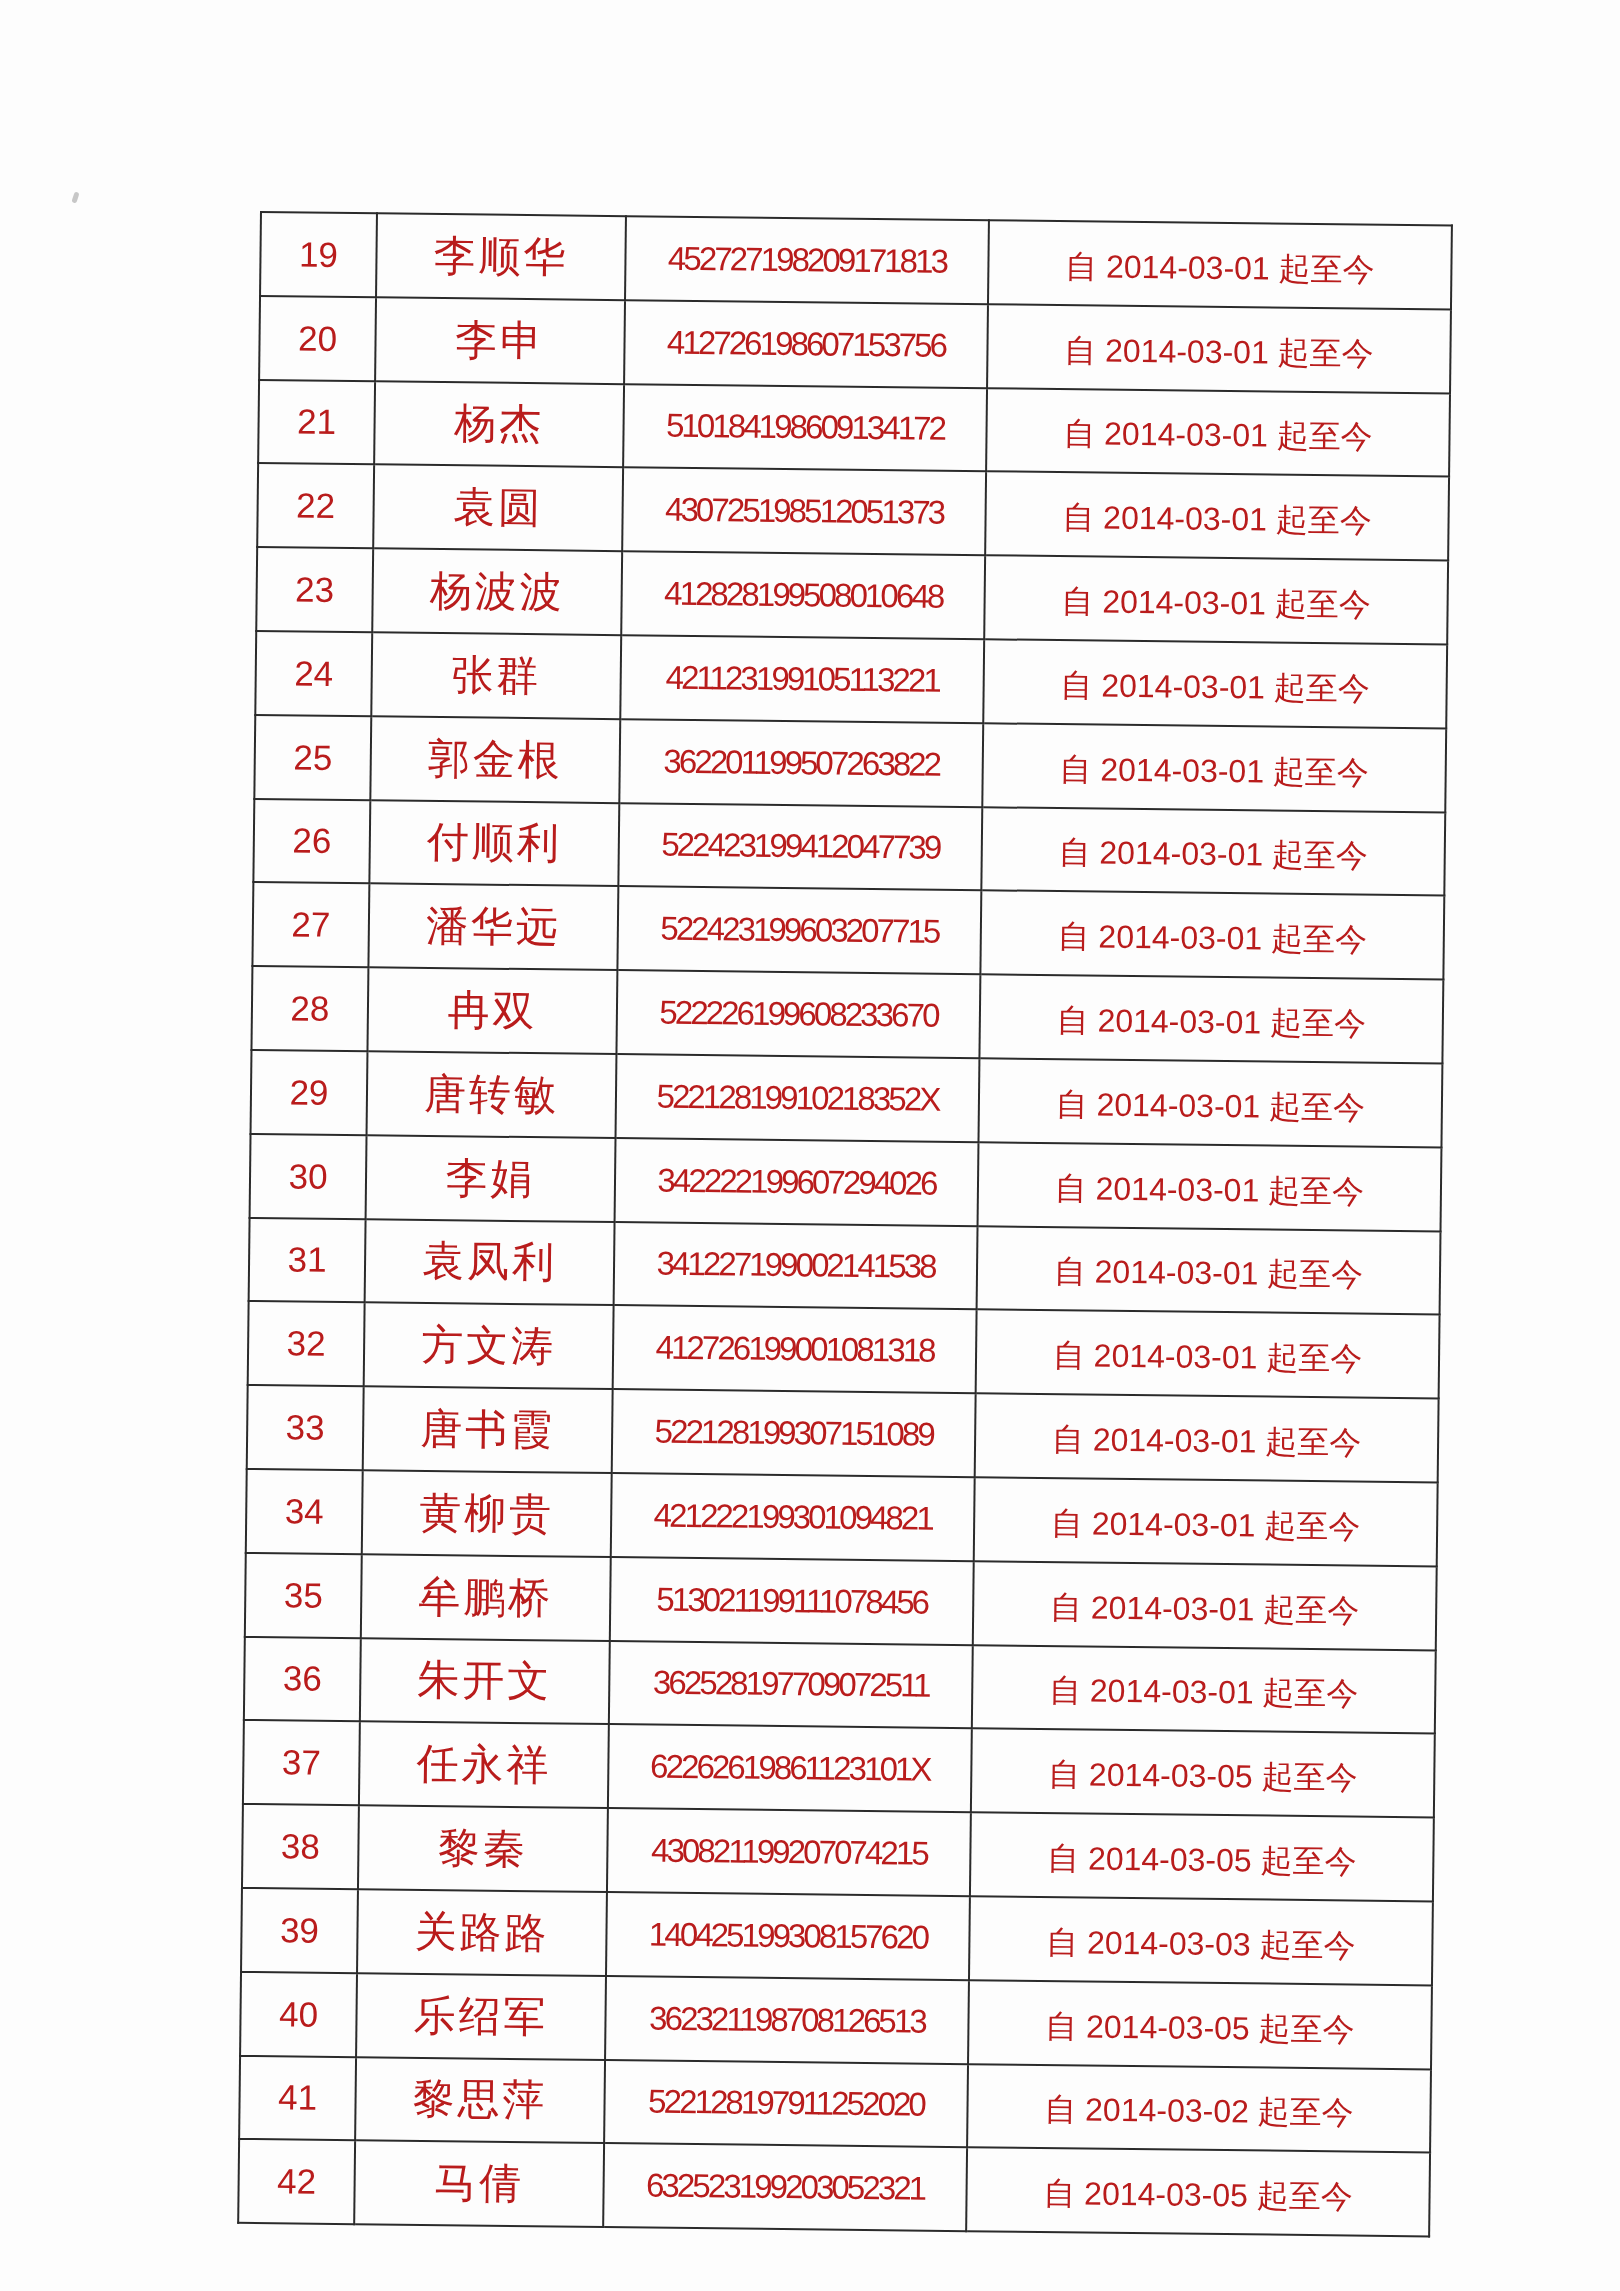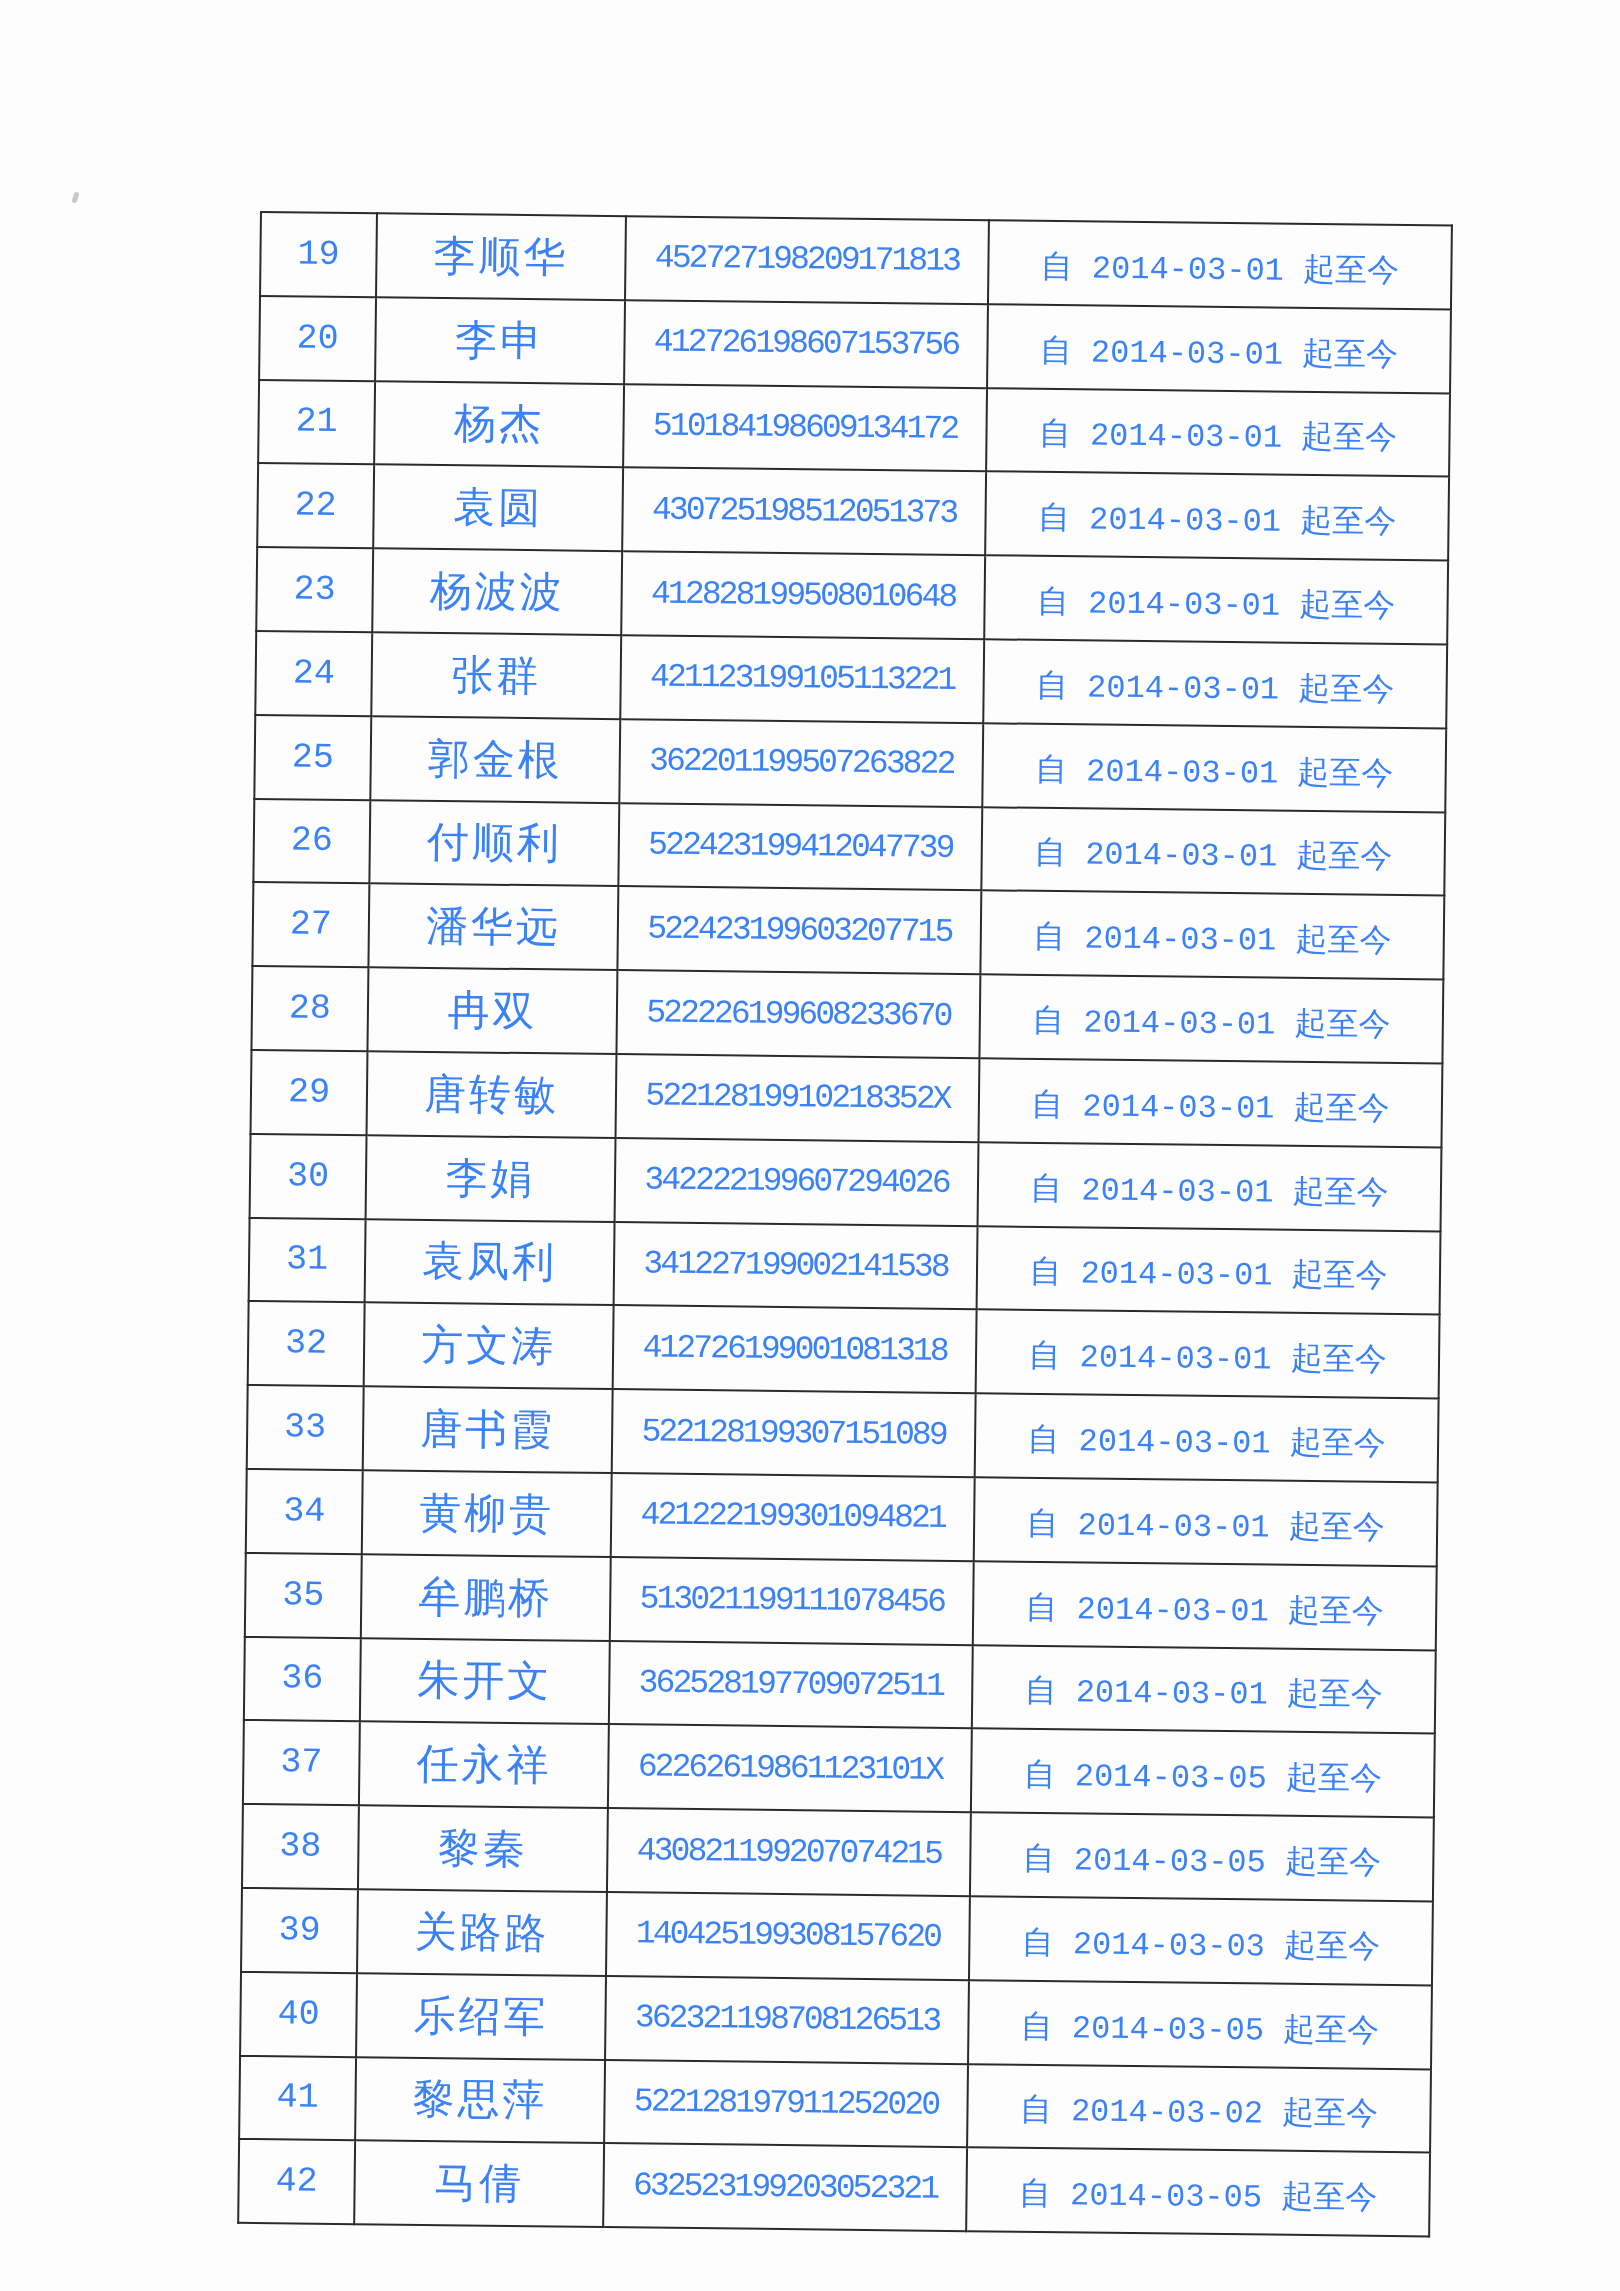--- a/index.html
+++ b/index.html
@@ -2,22 +2,22 @@
 <html><head>
 <meta charset="utf-8">
 <style>
   html,body{margin:0;padding:0;}
   body{background:#ffffff;}
   .sheet{
     position:relative;
     width:1620px;height:2292px;
     background:#fdfdfd;
     overflow:hidden;
-    font-family:Liberation Mono, monospace;
-    color:#3b82f6;
+    font-family:Liberation Sans, sans-serif;
+    color:#b91c1c;
   }
   .tblwrap{
     position:absolute;
     left:260px;top:211px;
     transform:rotate(0.65deg);
     transform-origin:0 0;
   }
   table.roster{
     border-collapse:collapse;
     table-layout:fixed;

